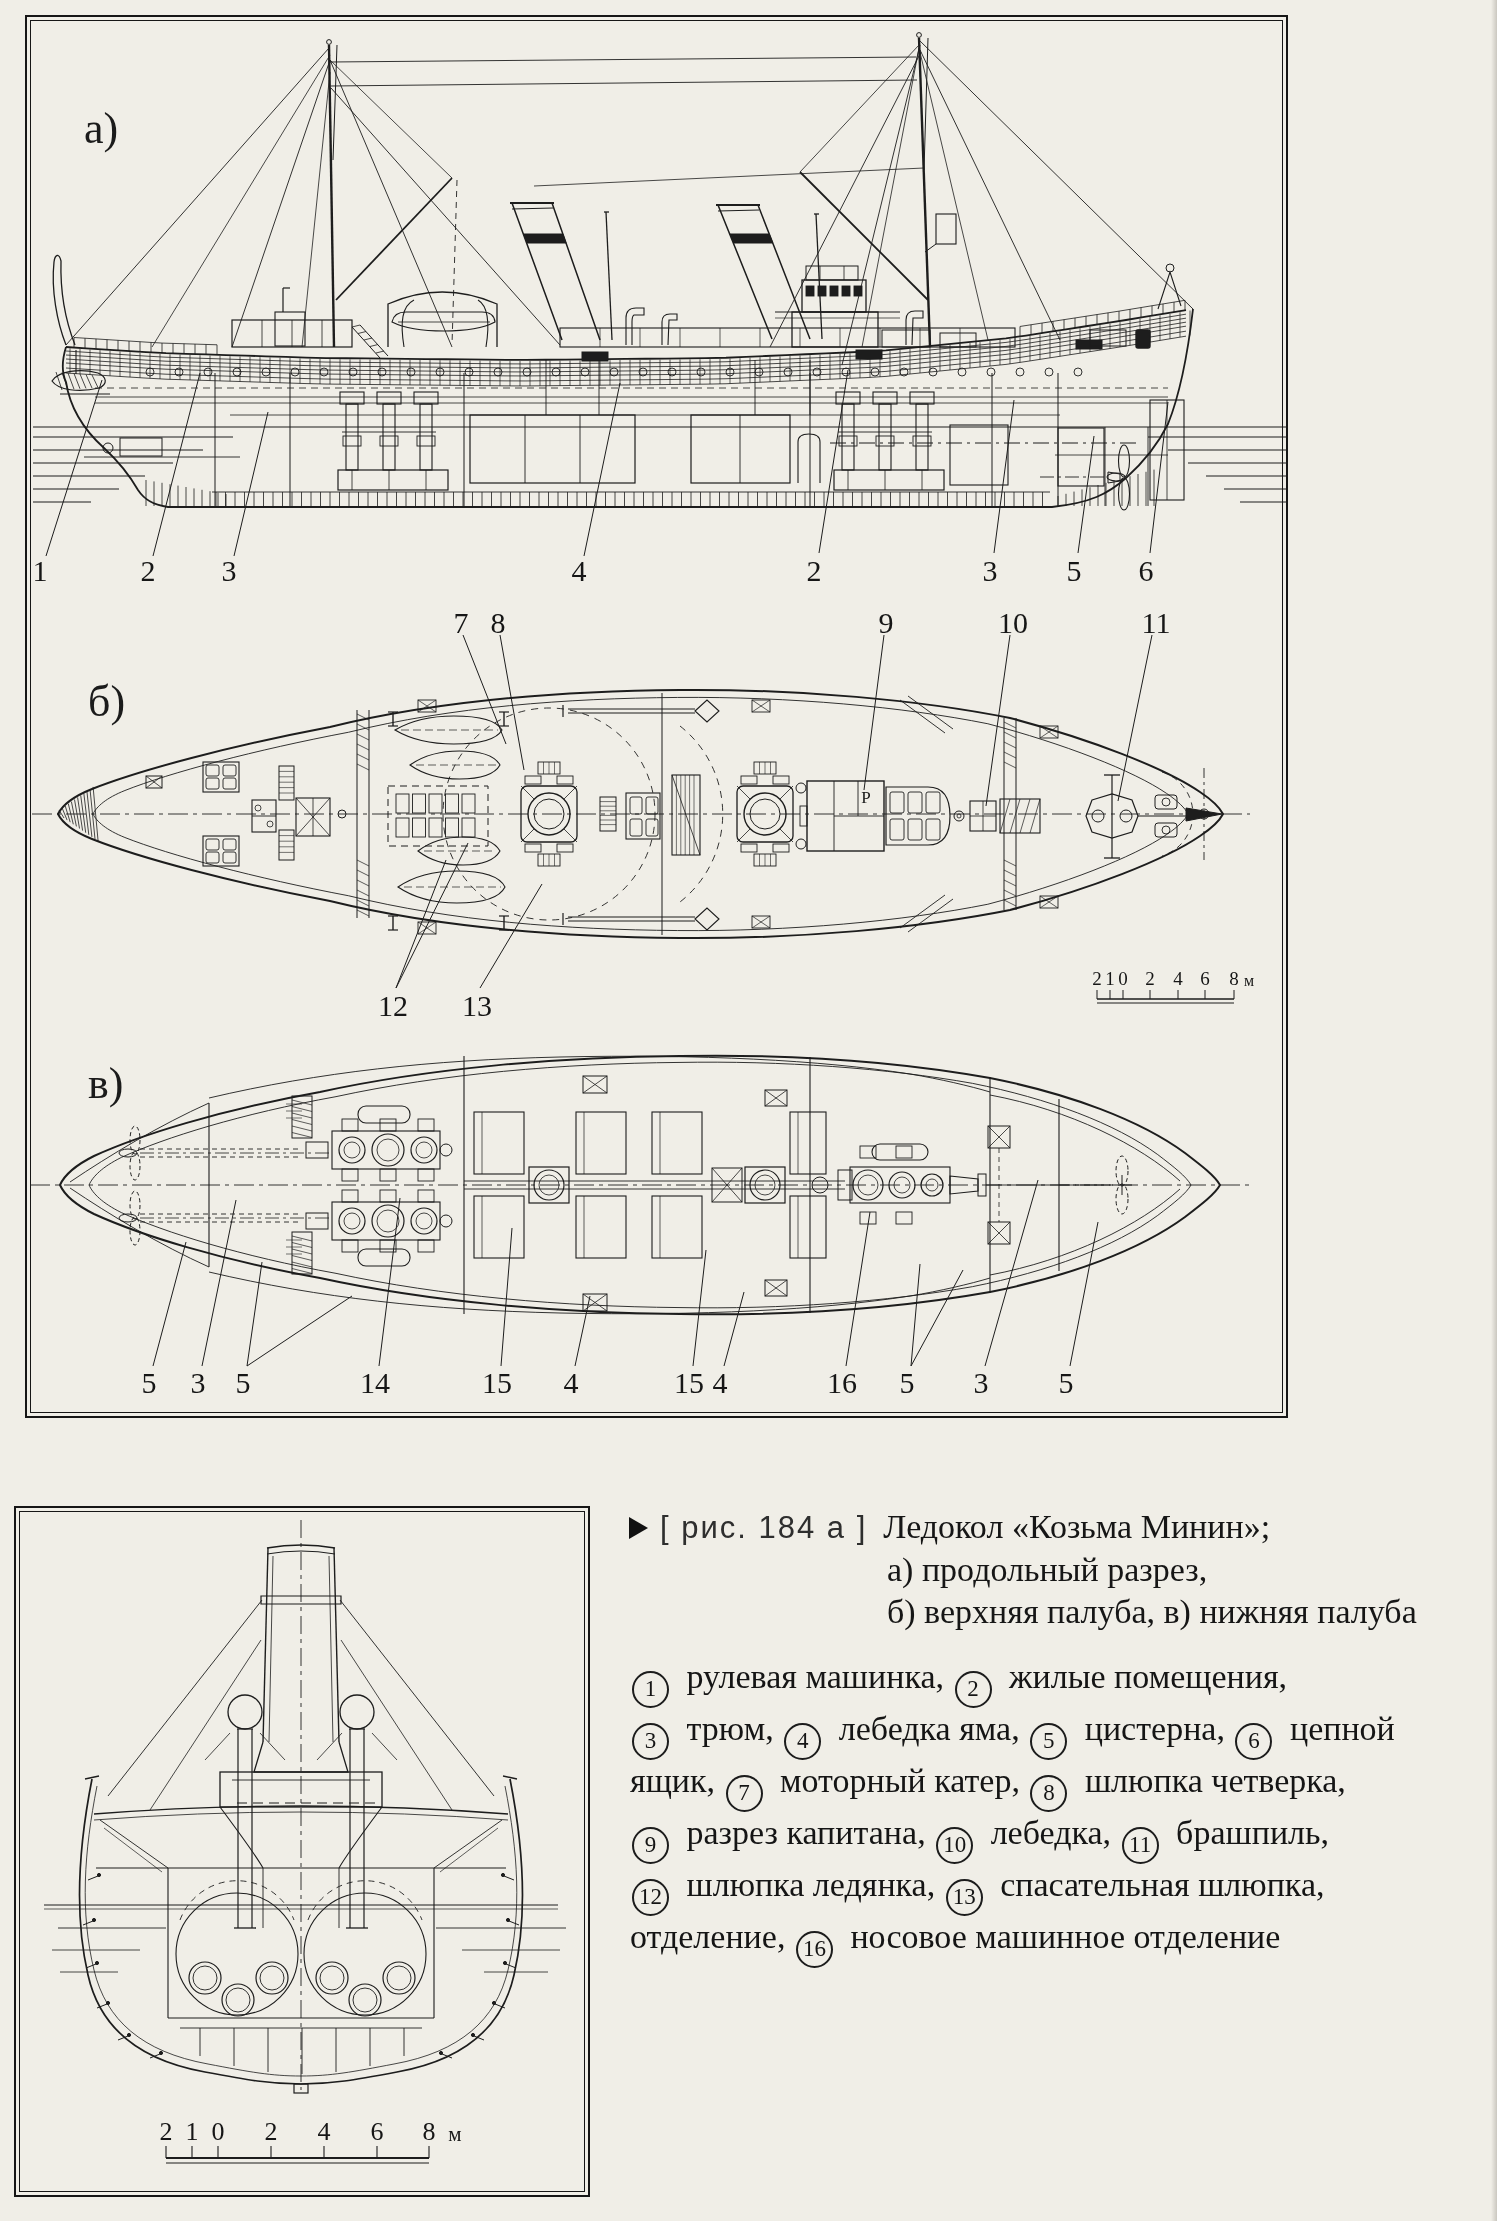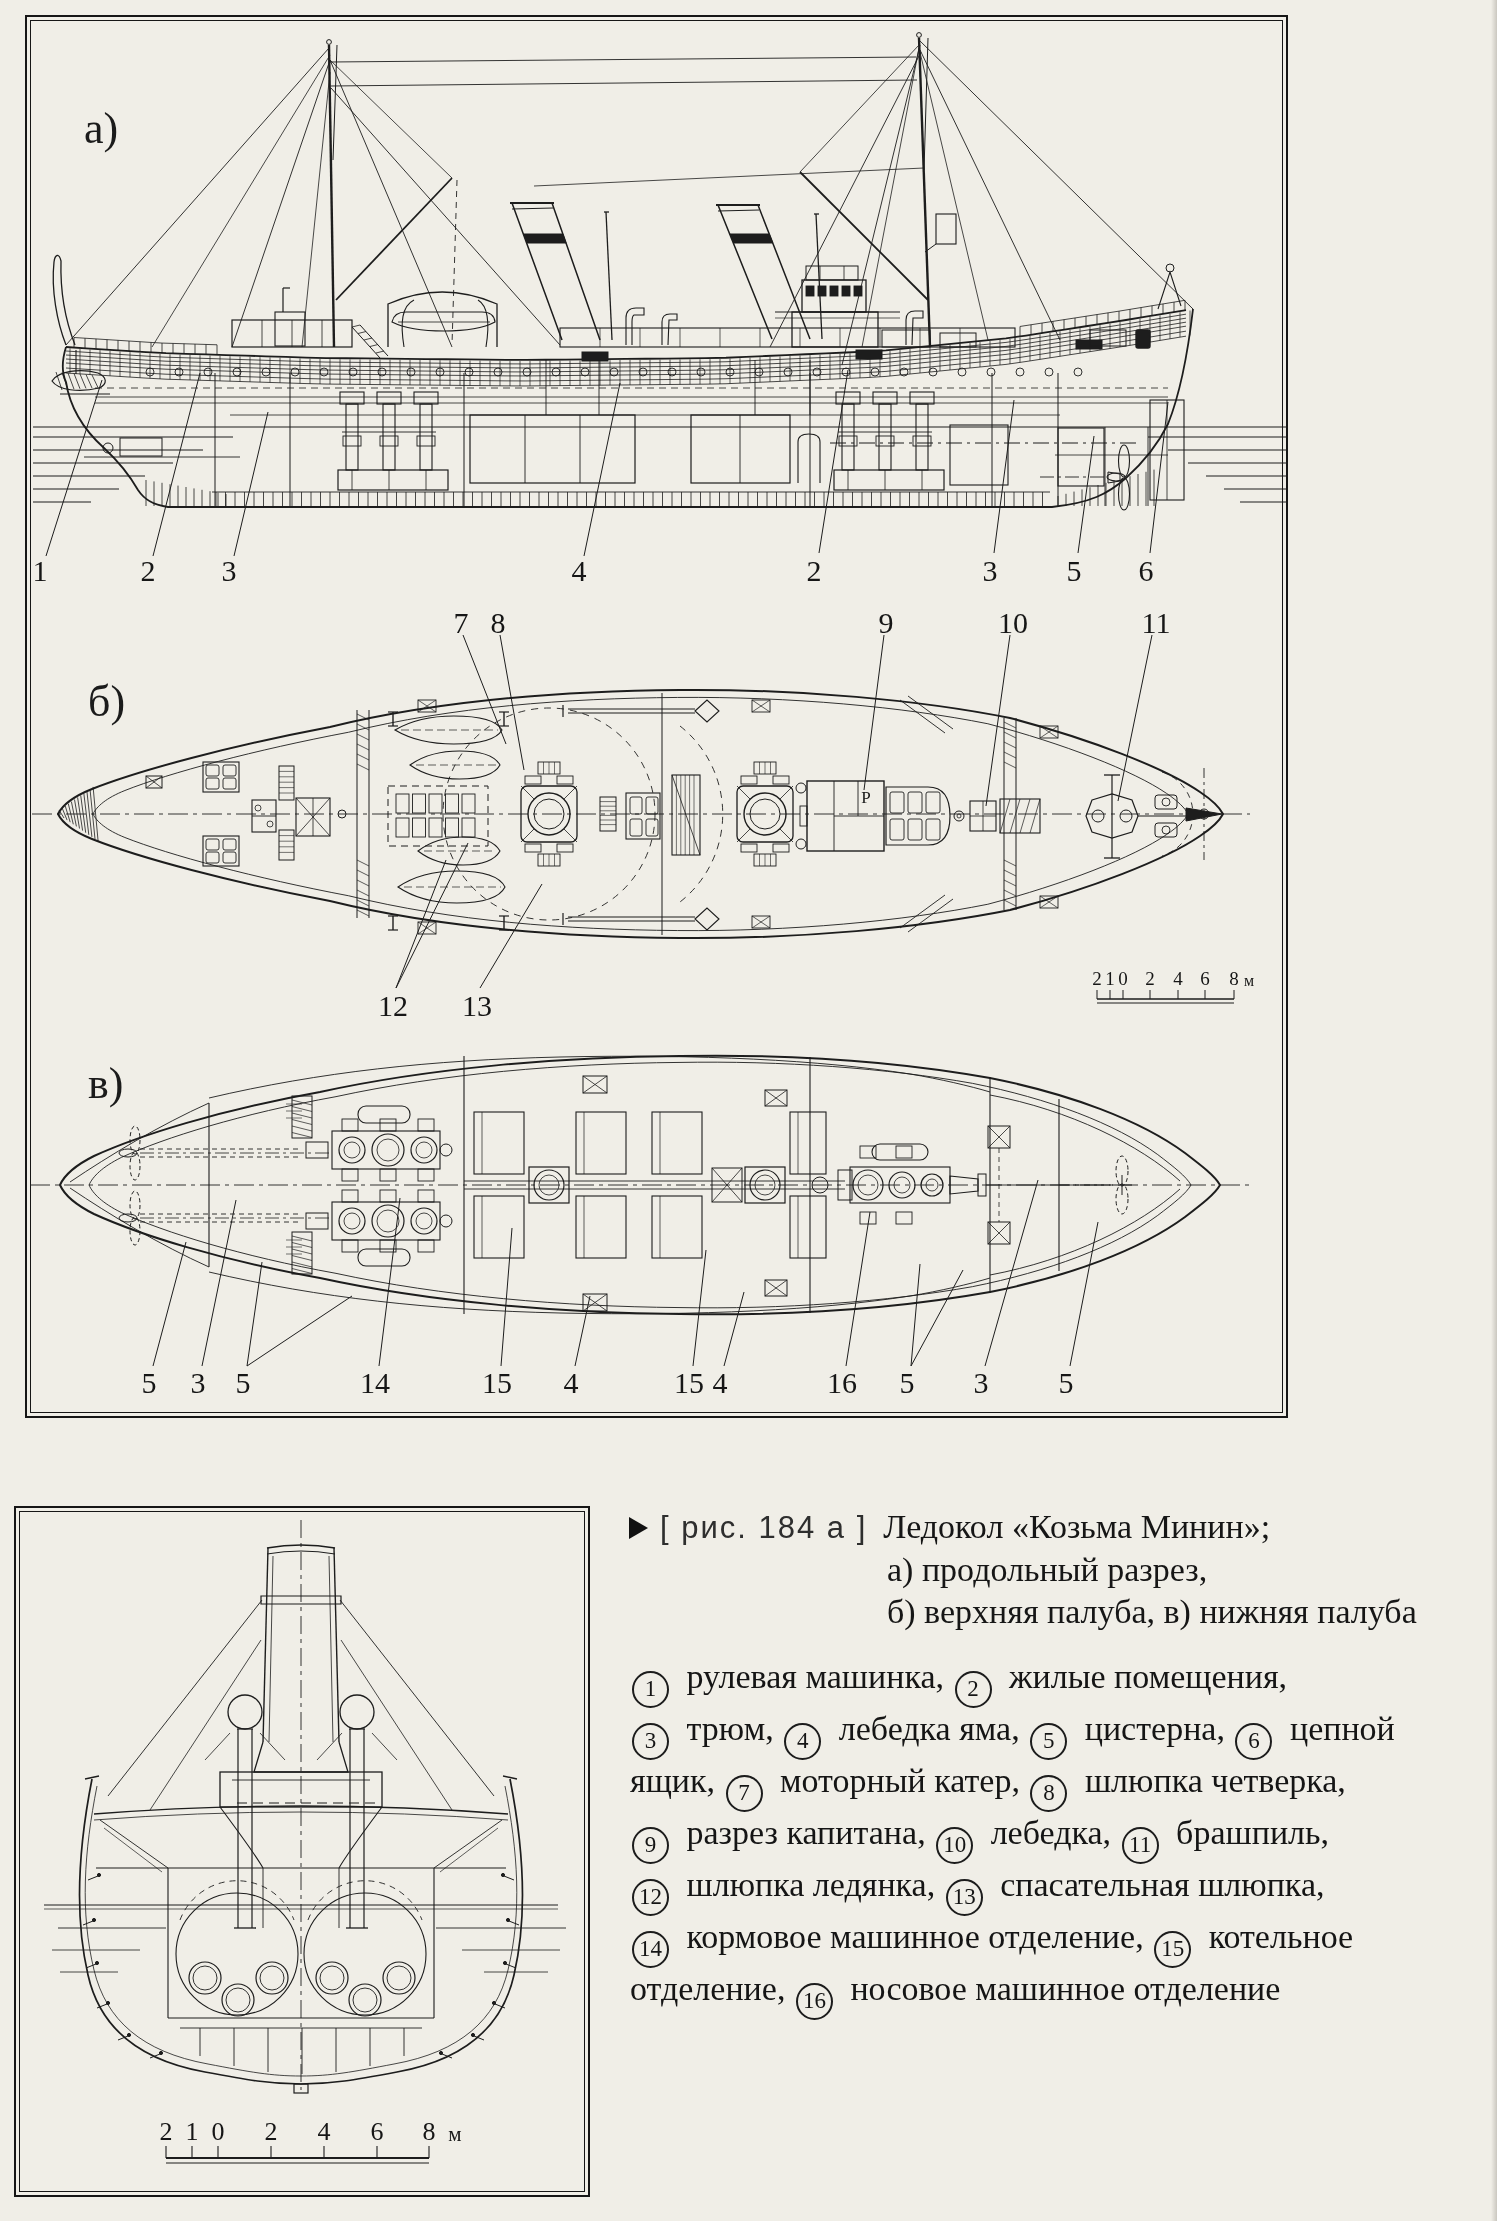--- a/index.html
+++ b/index.html
@@ -1194,20 +1194,19 @@
   <div class="cap-line">а) продольный разрез,</div>
   <div class="cap-line">б) верхняя палуба, в) нижняя палуба</div>
 </div>
 
 <div id="legend">
     <div class="legend-line"><span class="circ">1</span><span> рулевая машинка, </span><span class="circ">2</span><span> жилые помещения,</span></div>
     <div class="legend-line"><span class="circ">3</span><span> трюм, </span><span class="circ">4</span><span> лебедка яма, </span><span class="circ">5</span><span> цистерна, </span><span class="circ">6</span><span> цепной</span></div>
     <div class="legend-line"><span>ящик, </span><span class="circ">7</span><span> моторный катер, </span><span class="circ">8</span><span> шлюпка четверка,</span></div>
     <div class="legend-line"><span class="circ">9</span><span> разрез капитана, </span><span class="circ">10</span><span> лебедка, </span><span class="circ">11</span><span> брашпиль,</span></div>
     <div class="legend-line"><span class="circ">12</span><span> шлюпка ледянка, </span><span class="circ">13</span><span> спасательная шлюпка,</span></div>
-    <div class="legend-line"><span class="circ">14</span><span> кормовое машинное отделение, </span><span class="circ">15</span><span> котельное</span></div>
     <div class="legend-line"><span>отделение, </span><span class="circ">16</span><span> носовое машинное отделение</span></div>
   </div>
 
 <div class="caption" style="left:629px;top:2112px;">
 </div>
 
 <div class="scan-edge"></div>
 
 </body></html>

